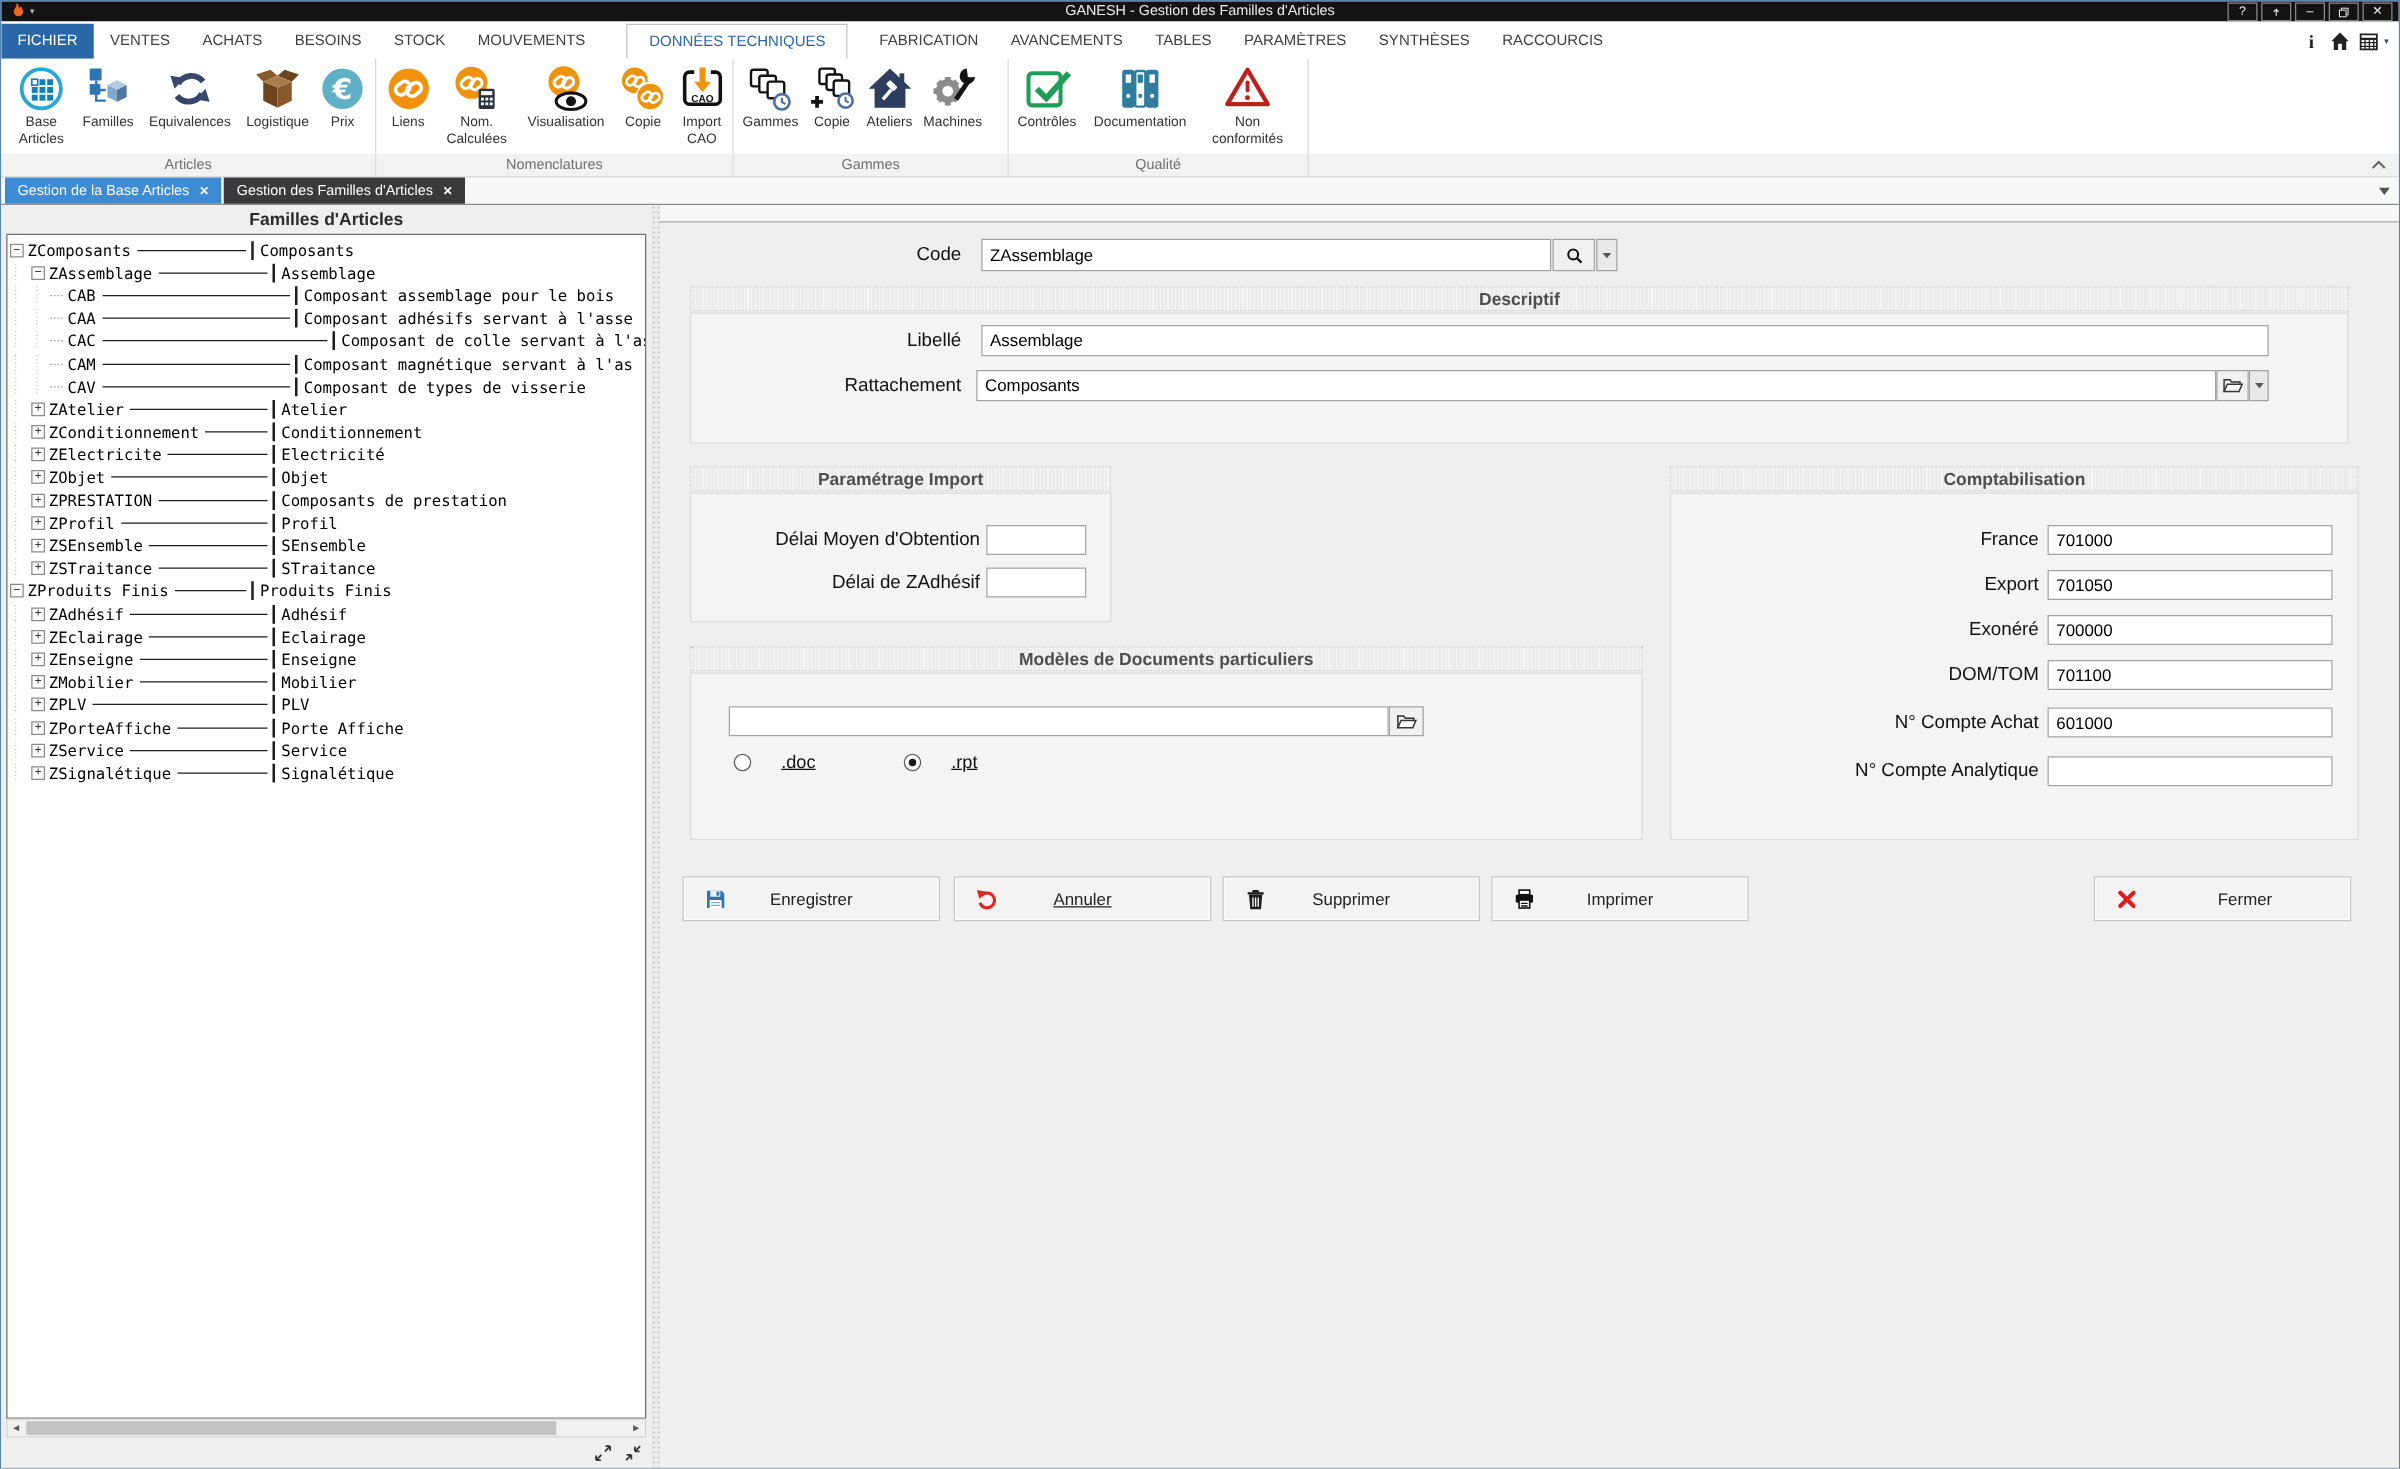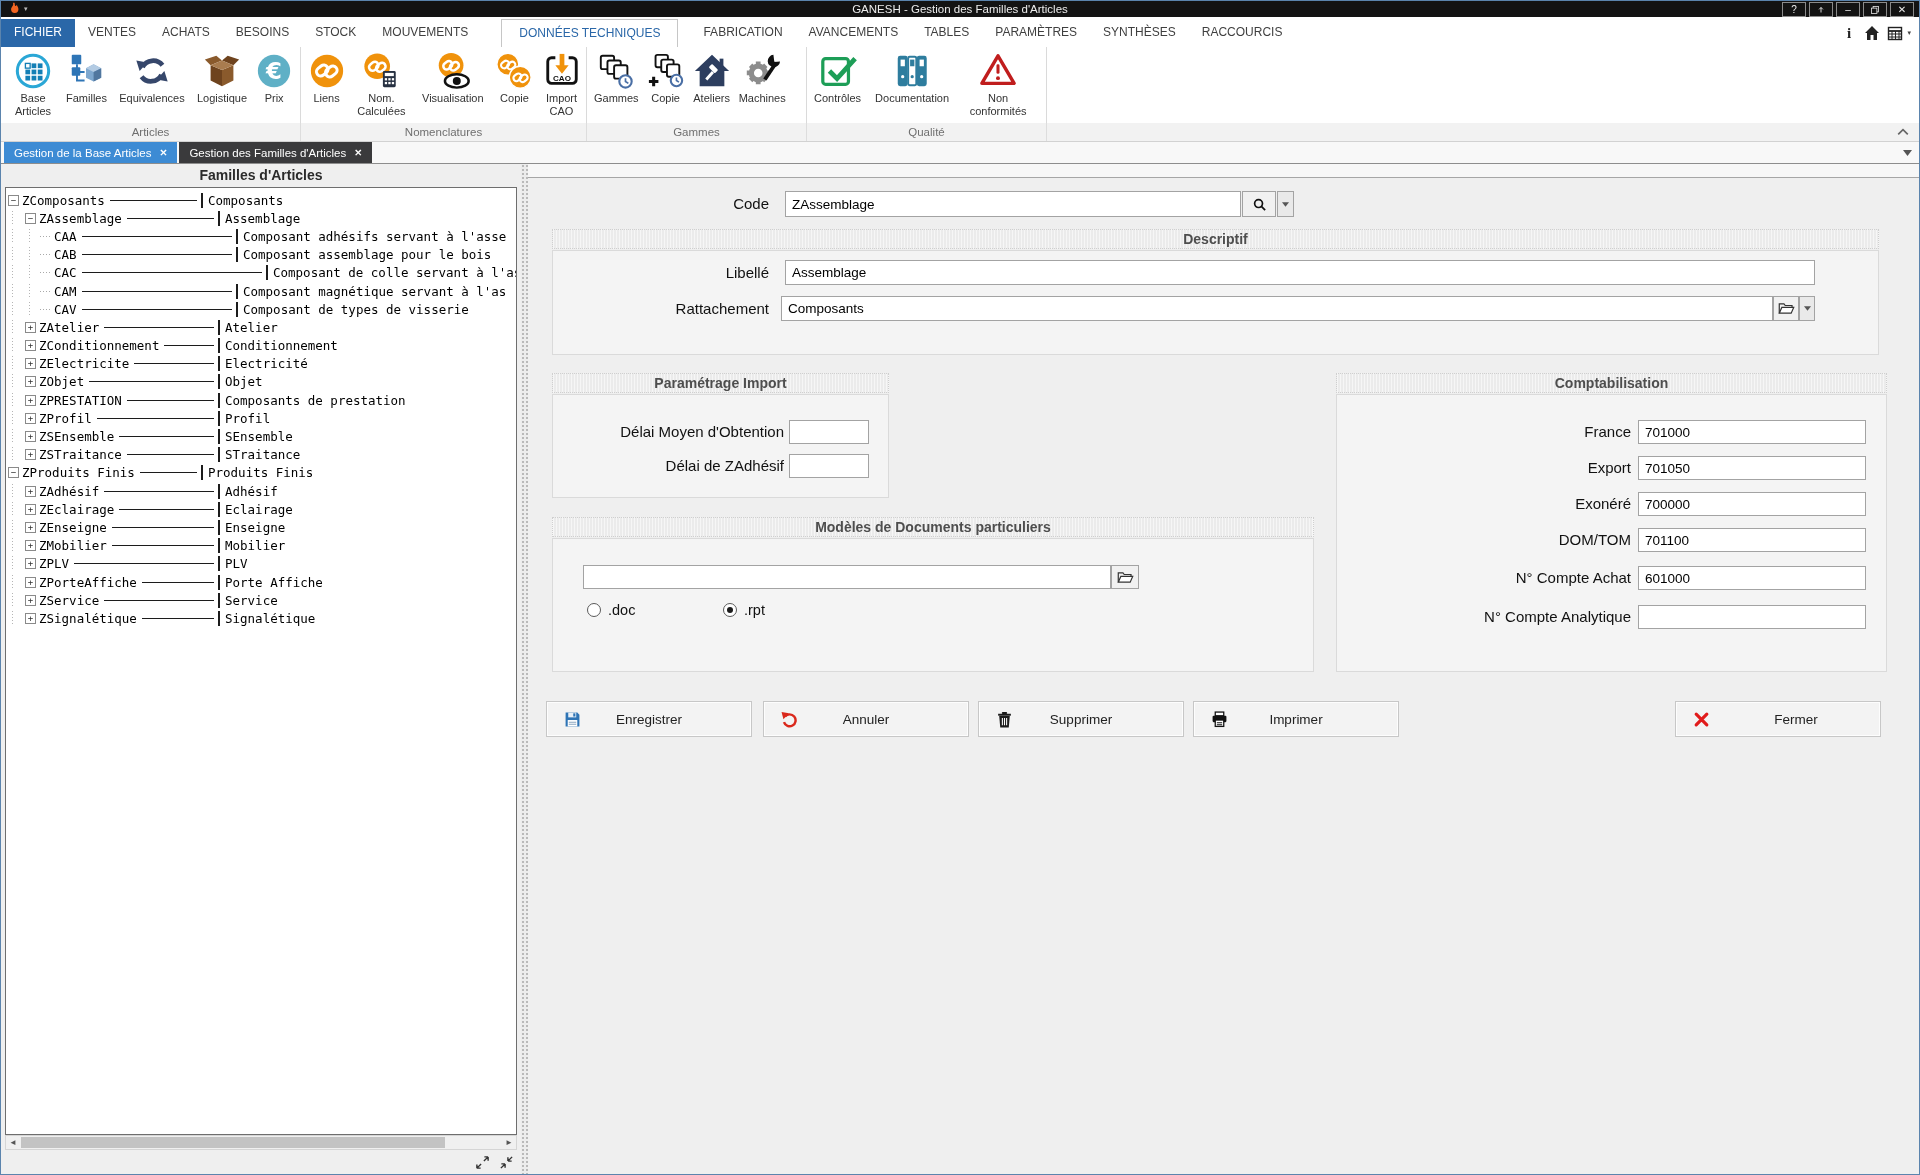--- a/index.html
+++ b/index.html
@@ -88,21 +88,21 @@
   .inp{position:absolute;background:#fff;border:1px solid #a3a3a3;font-size:13.5px;color:#000;
        padding:0 6px;height:26px;font-family:"Liberation Sans",sans-serif;}
   input.inp{outline:none;}
   .sqbtn{position:absolute;background:#f1f1f1;border:1px solid #a3a3a3;display:flex;
          align-items:center;justify-content:center;}
   .sqbtn svg{display:block;}
   .gbox-h{position:absolute;background:#ebebeb;border:1px dotted #cfcfcf;text-align:center;
           font-weight:bold;font-size:14px;color:#4e4e4e;line-height:19px;
           background-image:repeating-linear-gradient(90deg,rgba(255,255,255,.55) 0 1px,transparent 1px 3px);}
   .gbox-b{position:absolute;background:#f4f4f4;border:1px solid #dadada;}
-  .radio{position:absolute;display:flex;align-items:center;gap:7px;font-size:14.5px;color:#111;}
+  .radio{position:absolute;display:flex;align-items:center;gap:24px;font-size:14.5px;color:#111;text-decoration:underline;}
   .rdot{width:14px;height:14px;border:1px solid #5a5a5a;border-radius:50%;background:#fff;position:relative;flex:none;}
   .rdot.on::after{content:'';position:absolute;inset:3px;border-radius:50%;background:#1a1a1a;}
   .abtn{position:absolute;width:206px;height:36px;background:#f3f3f3;border:1px solid #c7c7c7;
         box-shadow:inset 0 0 0 1px #fdfdfd;display:flex;align-items:center;font-size:13.5px;color:#222;}
   .abtn .aicon{position:absolute;left:17px;width:17px;height:17px;}
   .abtn .aicon svg{width:17px;height:17px;display:block;}
   .abtn .albl{flex:1;text-align:center;}
 </style>
 </head>
 <body>
@@ -467,36 +467,36 @@
               <span class="t-line"></span>
             </div>
             <span class="t-sep"></span>
             <span class="t-label">Assemblage</span>
           </div>
           <div class="t-row">
             <div class="t-left" style="width: 230px;">
               <span class="t-ind"></span>
               <span class="t-ind"></span>
               <span class="t-dot"></span>
+              <span class="t-code">CAB</span>
+              <span class="t-line"></span>
+            </div>
+            <span class="t-sep"></span>
+            <span class="t-label">Composant assemblage pour le bois</span>
+          </div>
+          <div class="t-row">
+            <div class="t-left" style="width: 230px;">
+              <span class="t-ind"></span>
+              <span class="t-ind"></span>
+              <span class="t-dot"></span>
               <span class="t-code">CAA</span>
               <span class="t-line"></span>
             </div>
             <span class="t-sep"></span>
             <span class="t-label">Composant adhésifs servant à l'asse</span>
-          </div>
-          <div class="t-row">
-            <div class="t-left" style="width: 230px;">
-              <span class="t-ind"></span>
-              <span class="t-ind"></span>
-              <span class="t-dot"></span>
-              <span class="t-code">CAB</span>
-              <span class="t-line"></span>
-            </div>
-            <span class="t-sep"></span>
-            <span class="t-label">Composant assemblage pour le bois</span>
           </div>
           <div class="t-row">
             <div class="t-left" style="width: 260px;">
               <span class="t-ind"></span>
               <span class="t-ind"></span>
               <span class="t-dot"></span>
               <span class="t-code">CAC</span>
               <span class="t-line"></span>
             </div>
             <span class="t-sep"></span>
@@ -798,21 +798,21 @@
               <svg viewBox="0 0 16 16">
                 <path d="M1.5 1.5h11l2 2v11h-13z" fill="#2e74b5"></path>
                 <rect x="4" y="1.5" width="7.5" height="4.5" fill="#e8f0f8"></rect>
                 <rect x="8.7" y="2.2" width="2" height="3" fill="#2e74b5"></rect>
                 <rect x="3.5" y="8.5" width="9" height="6" fill="#fff"></rect>
                 <path d="M4.5 10.5h7M4.5 12.5h7" stroke="#8ca6c0" stroke-width="1"></path>
               </svg>
             </span>
             <span class="albl">Enregistrer</span>
           </div>
-          <div class="abtn" style="left: 235px; top: 537px;">
+          <div class="abtn" style="left: 235px; top: 537px; text-decoration: underline;">
             <span class="aicon">
               <svg viewBox="0 0 16 16">
                 <path d="M3.8 5.2a5.6 5.6 0 1 1-1 5.3" fill="none" stroke="#da291c" stroke-width="2.3"></path>
                 <polygon points="0.5,1 7.5,2.2 2.3,7.8" fill="#da291c"></polygon>
               </svg>
             </span>
             <span class="albl">Annuler</span>
           </div>
           <div class="abtn" style="left: 450px; top: 537px;">
             <span class="aicon">

